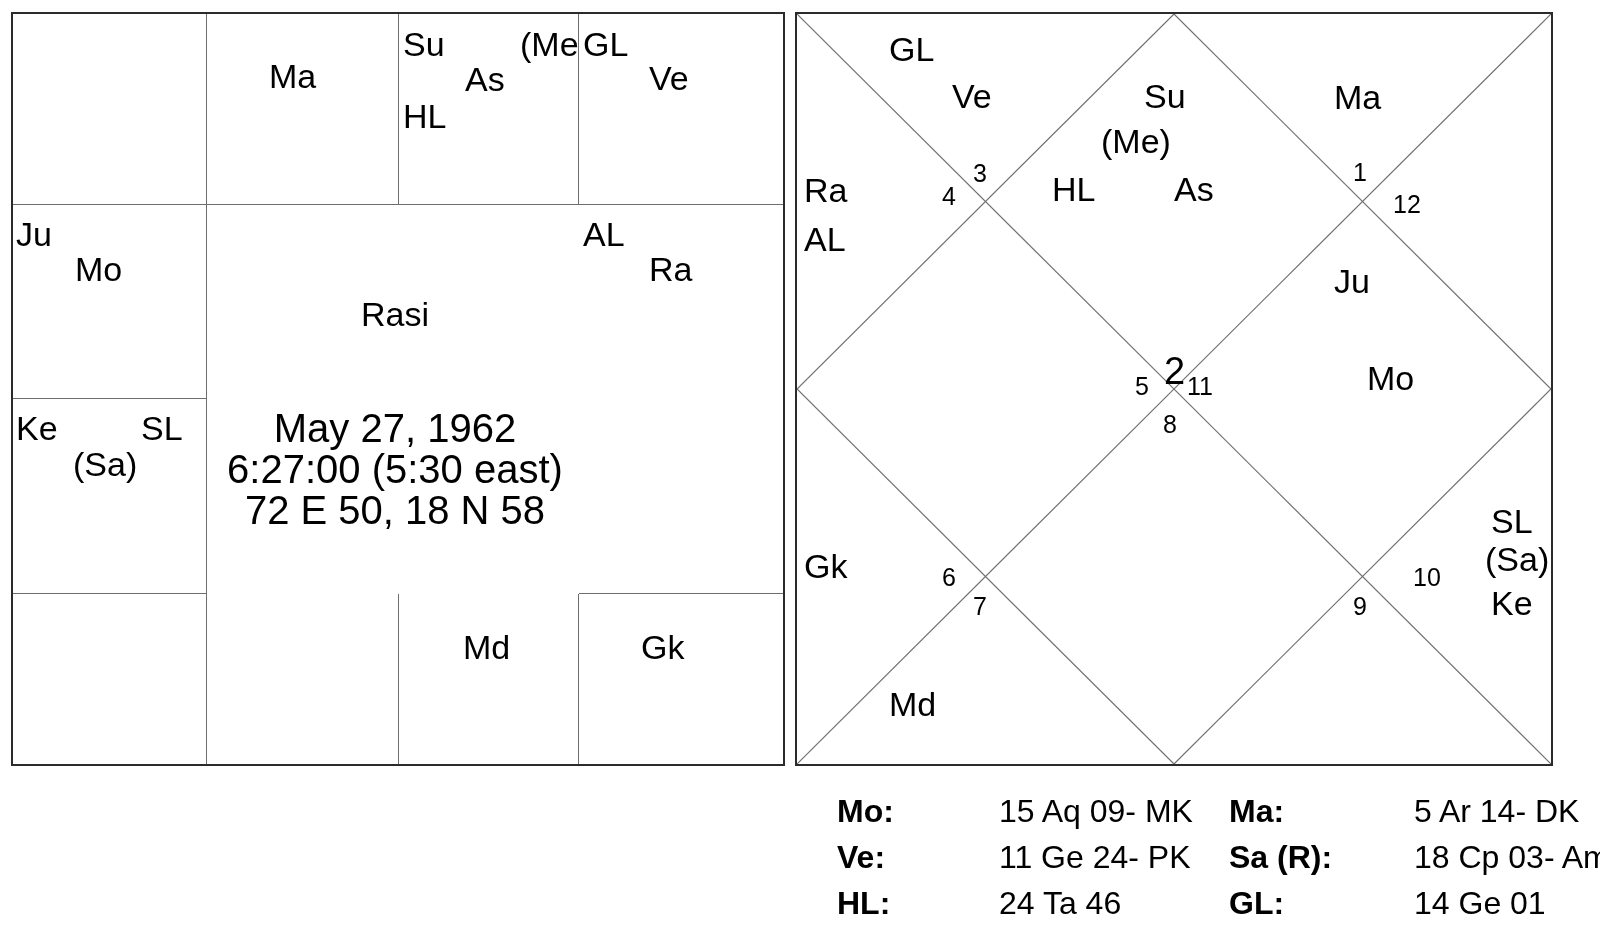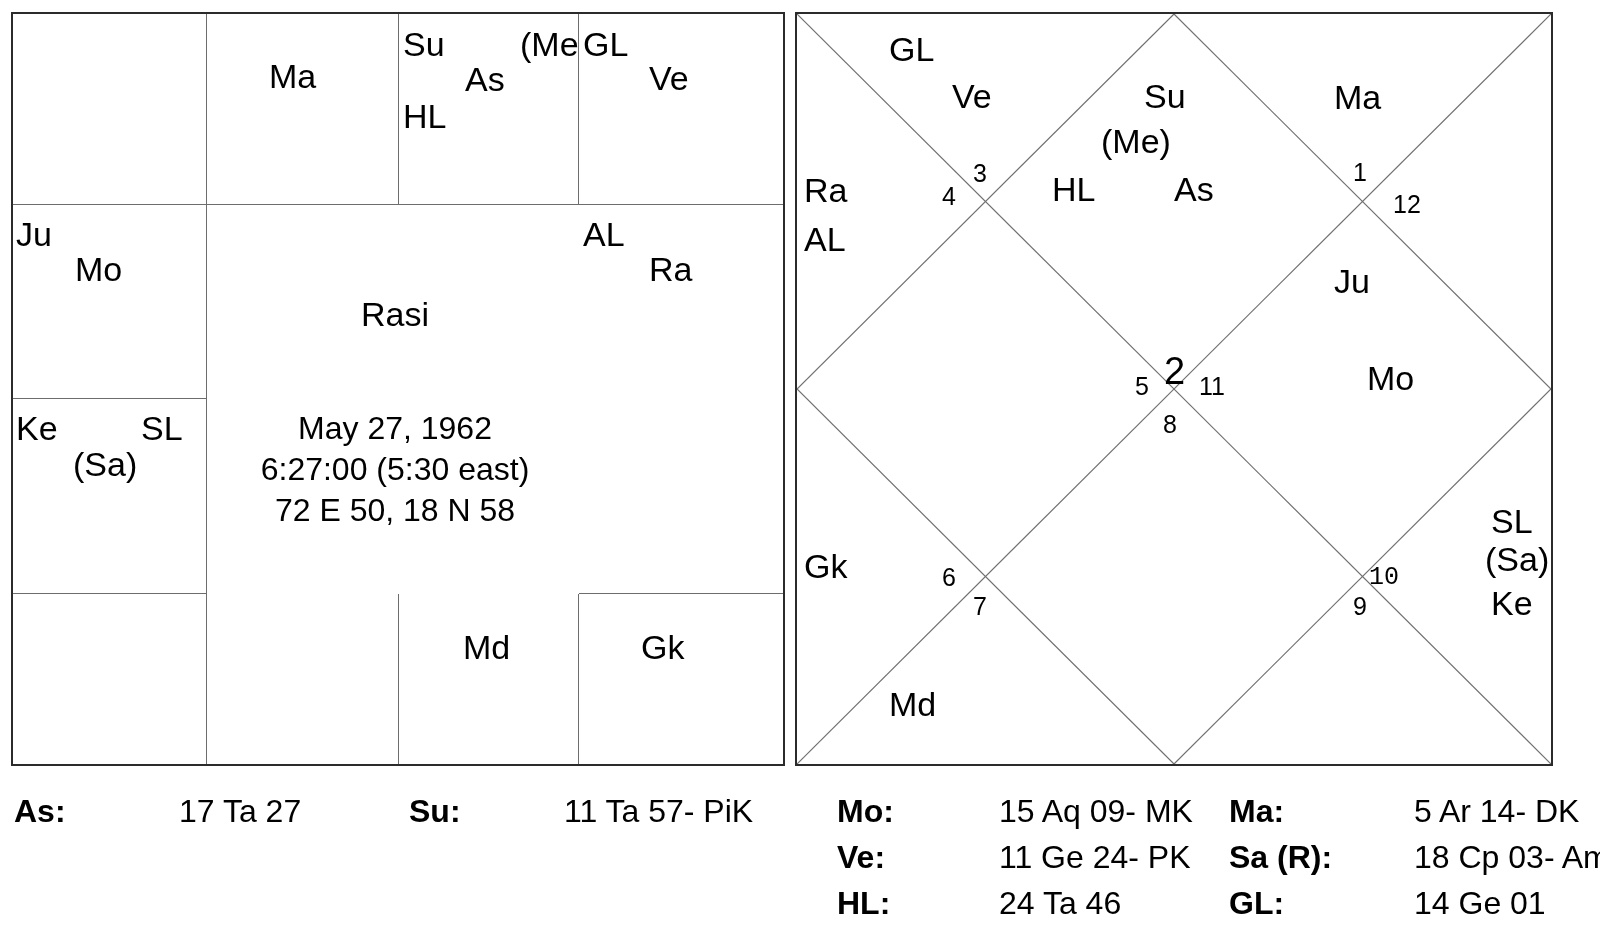--- a/index.html
+++ b/index.html
@@ -58,21 +58,21 @@
     overflow: hidden;
   }
   #rasi-title {
     font-size: 34px;
     line-height: 34px;
     margin-top: 90px;
   }
   #rasi-birth {
     margin-top: 77px;
     text-align: center;
-    font-size: 32px;
+    font-size: 40px;
     line-height: 41px;
     white-space: pre-line;
   }
 
   
   #north-chart {
     position: absolute;
     left: 795px;
     top: 12px;
     width: 758px;
@@ -211,27 +211,27 @@
   </svg>
 
   <span class="hnum" style="left:556px;top:146px;">1</span>
   <span class="hnum" style="left:596px;top:178px;">12</span>
 
   <span class="hnum" style="left:176px;top:147px;">3</span>
   <span class="hnum" style="left:145px;top:170px;">4</span>
 
   <span class="hnum big" style="left:367px;top:338px;">2</span>
   <span class="hnum" style="left:338px;top:360px;">5</span>
-  <span class="hnum" style="left:402px;top:360px;">11</span>
+  <span class="hnum" style="left:390px;top:360px;">11</span>
   <span class="hnum" style="left:366px;top:398px;">8</span>
 
   <span class="hnum" style="left:145px;top:551px;">6</span>
   <span class="hnum" style="left:176px;top:580px;">7</span>
 
-  <span class="hnum" style="left:572px;top:551px;font-family:Liberation Mono, monospace;">10</span>
+  <span class="hnum" style="left:616px;top:551px;">10</span>
   <span class="hnum" style="left:556px;top:580px;">9</span>
 
   <span class="nglyph" style="left:92px;top:18px;">GL</span>
   <span class="nglyph" style="left:155px;top:65px;">Ve</span>
 
   <span class="nglyph" style="left:347px;top:65px;">Su</span>
   <span class="nglyph" style="left:304px;top:110px;">(Me)</span>
   <span class="nglyph" style="left:255px;top:158px;">HL</span>
   <span class="nglyph" style="left:377px;top:158px;">As</span>
 
@@ -247,26 +247,20 @@
   <span class="nglyph" style="left:92px;top:673px;">Md</span>
 
   <span class="nglyph" style="left:694px;top:490px;">SL</span>
   <span class="nglyph" style="left:688px;top:528px;">(Sa)</span>
   <span class="nglyph" style="left:694px;top:572px;">Ke</span>
 </div>
 
 <div class="data-table" id="data-left">
   <table>
     <tbody>
-      <tr>
-        <td class="dt-key dt-key-a">As:</td>
-        <td class="dt-val-a">17 Ta 27</td>
-        <td class="dt-key dt-key-b">Su:</td>
-        <td>11 Ta 57- PiK</td>
-      </tr>
     </tbody>
   </table>
 </div>
 
 <div class="data-table" id="data-right">
   <table>
     <tbody>
       <tr>
         <td class="dt-key dt-key-a">Mo:</td>
         <td class="dt-val-a">15 Aq 09- MK</td>

